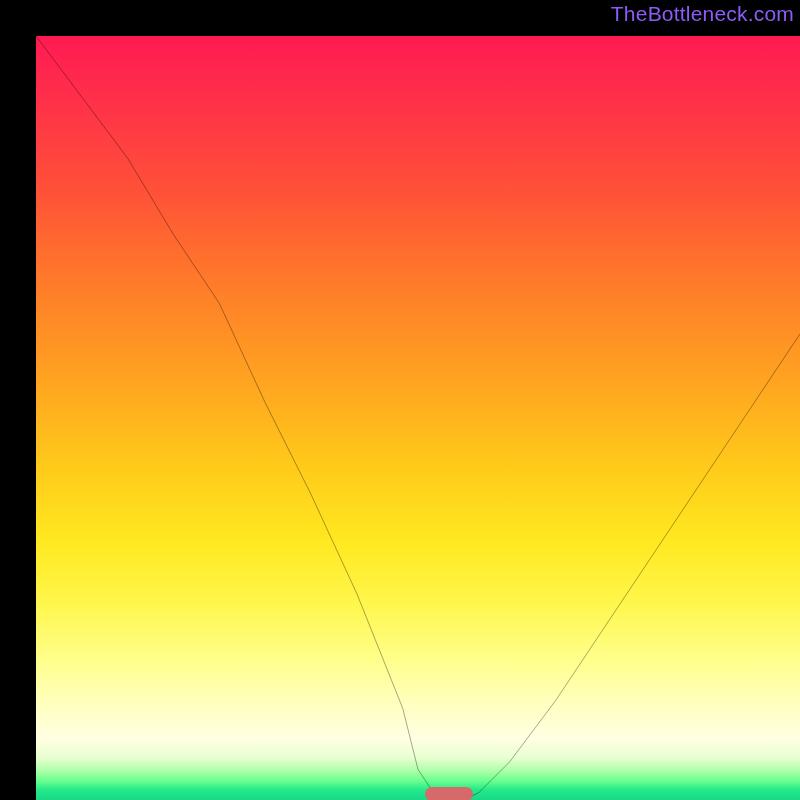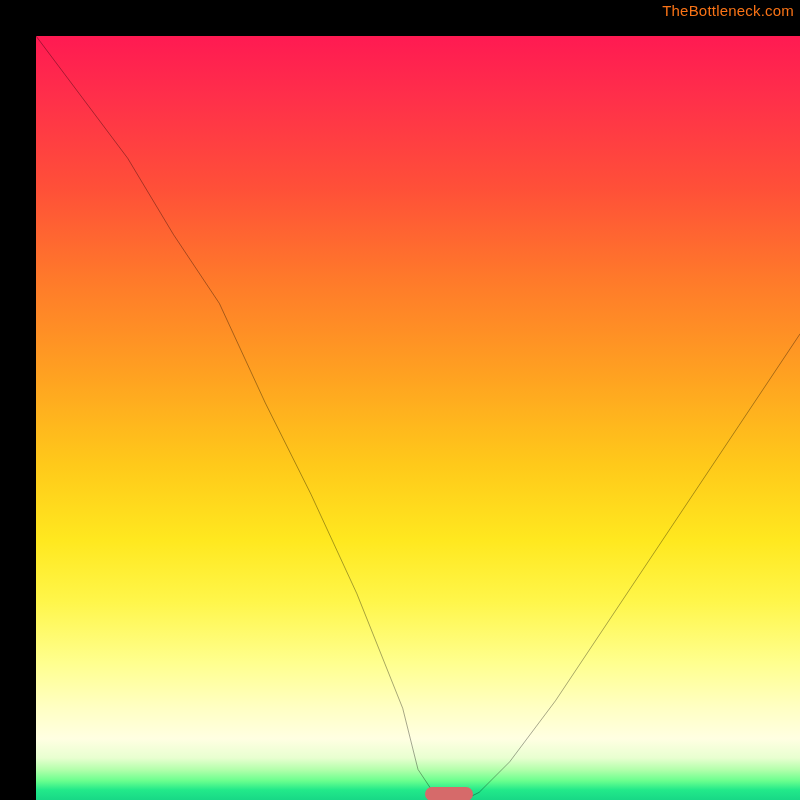--- a/index.html
+++ b/index.html
@@ -47,22 +47,22 @@
       #b4ffac 96%,
       #6aff8e 97.5%,
       #22e98a 98.7%,
       #18d886 100%
     );
   }
   .watermark {
     position: absolute;
     top: 2px;
     right: 6px;
-    color: #f97316;
-    font-size: 15px;
+    color: #8b5cf6;
+    font-size: 21px;
     font-weight: 500;
     letter-spacing: 0.2px;
     user-select: none;
   }
   svg.curve {
     position: absolute;
     inset: 0;
     width: 100%;
     height: 100%;
   }

